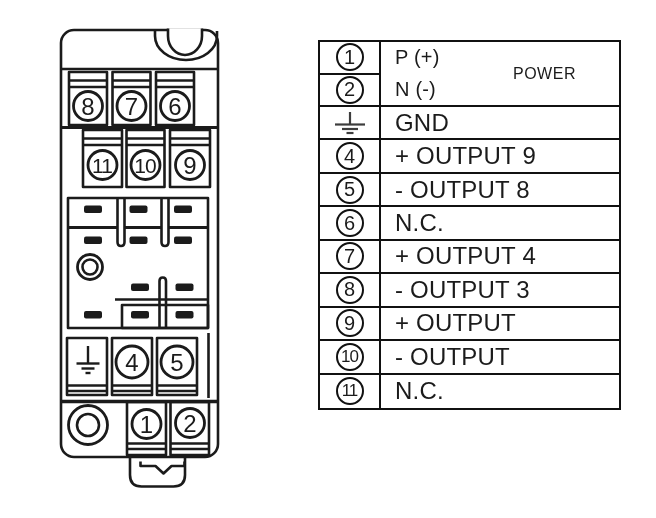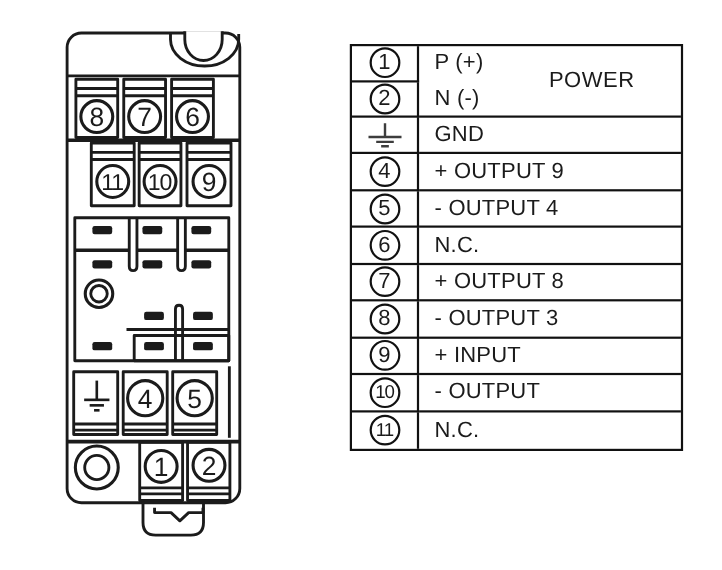--- a/index.html
+++ b/index.html
@@ -15,28 +15,28 @@
   
   .pin-table{
     position:absolute;left:318px;top:40px;width:303px;height:370px;
     border:2.8px solid #111;box-sizing:border-box;background:#fff;
     display:grid;grid-template-columns:61px 1fr;
     grid-template-rows:32.5px 32.5px repeat(9,1fr);
   }
   .c1{border-right:2.4px solid #111;border-bottom:2.4px solid #111;
       display:flex;align-items:center;justify-content:center;}
   .c2{border-bottom:2.4px solid #111;display:flex;align-items:center;
-      padding-left:14px;font-size:20px;letter-spacing:0.2px;white-space:nowrap;}
+      padding-left:14px;font-size:24px;letter-spacing:0.2px;white-space:nowrap;}
   .nb{border-bottom:none !important;}
   .power-cell{grid-column:2;grid-row:1 / span 2;border-bottom:2.4px solid #111;
       position:relative;display:flex;flex-direction:column;justify-content:center;}
   .pline{height:32.5px;display:flex;align-items:center;padding-left:14px;
       font-size:20px;letter-spacing:0.2px;}
-  .power-label{position:absolute;left:118px;top:0;height:100%;
-      display:flex;align-items:center;font-size:20px;letter-spacing:0.5px;}
+  .power-label{position:absolute;left:132px;top:0;height:100%;
+      display:flex;align-items:center;font-size:16px;letter-spacing:0.5px;}
   .pin-circle{width:28px;height:28px;border:2.2px solid #111;border-radius:50%;
       box-sizing:border-box;display:flex;align-items:center;justify-content:center;
       font-size:20px;line-height:1;padding-bottom:1px;}
   .pin-circle.two{font-size:17px;letter-spacing:-1px;}
 </style>
 </head>
 <body>
 
 <div class="canvas">
 
@@ -203,41 +203,41 @@
     <div class="c2">GND</div>
 
     <div class="c1">
       <span class="pin-circle">4</span>
     </div>
     <div class="c2">+ OUTPUT 9</div>
 
     <div class="c1">
       <span class="pin-circle">5</span>
     </div>
-    <div class="c2">- OUTPUT 4</div>
+    <div class="c2">- OUTPUT 8</div>
 
     <div class="c1">
       <span class="pin-circle">6</span>
     </div>
     <div class="c2">N.C.</div>
 
     <div class="c1">
       <span class="pin-circle">7</span>
     </div>
-    <div class="c2">+ OUTPUT 8</div>
+    <div class="c2">+ OUTPUT 4</div>
 
     <div class="c1">
       <span class="pin-circle">8</span>
     </div>
     <div class="c2">- OUTPUT 3</div>
 
     <div class="c1">
       <span class="pin-circle">9</span>
     </div>
-    <div class="c2">+ INPUT</div>
+    <div class="c2">+ OUTPUT</div>
 
     <div class="c1">
       <span class="pin-circle two">10</span>
     </div>
     <div class="c2">- OUTPUT</div>
 
     <div class="c1 nb">
       <span class="pin-circle two">11</span>
     </div>
     <div class="c2 nb">N.C.</div>

